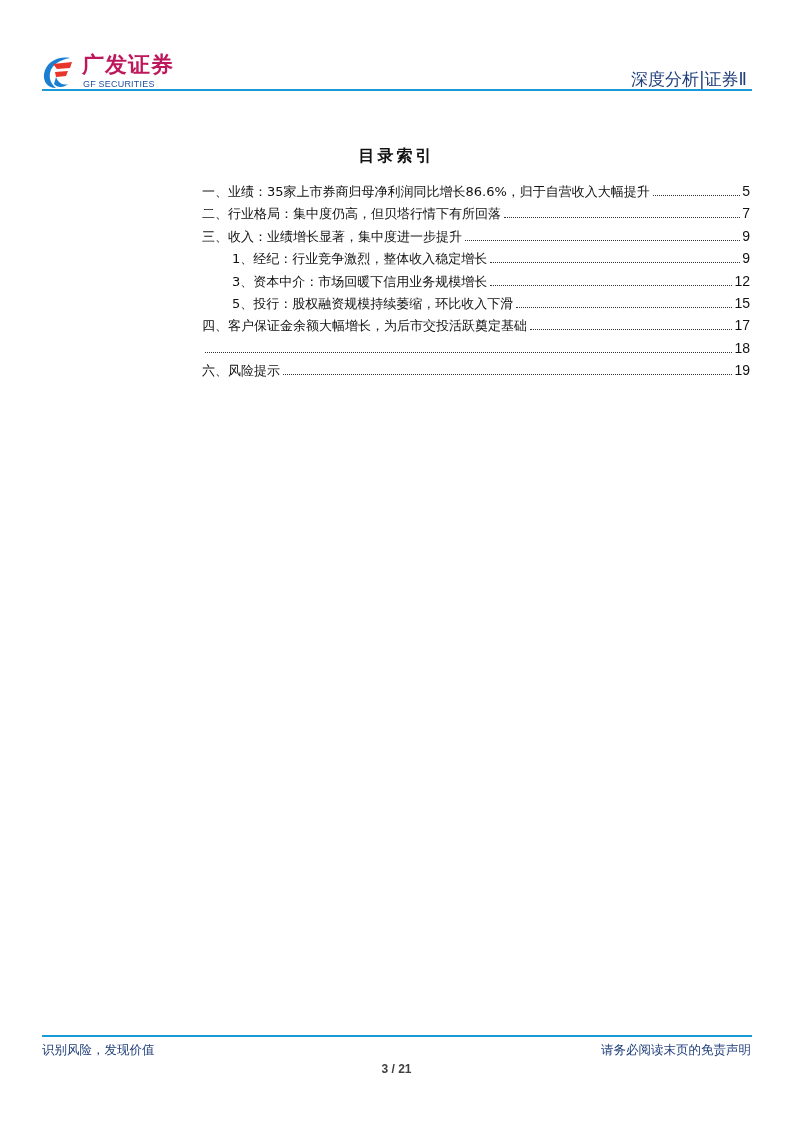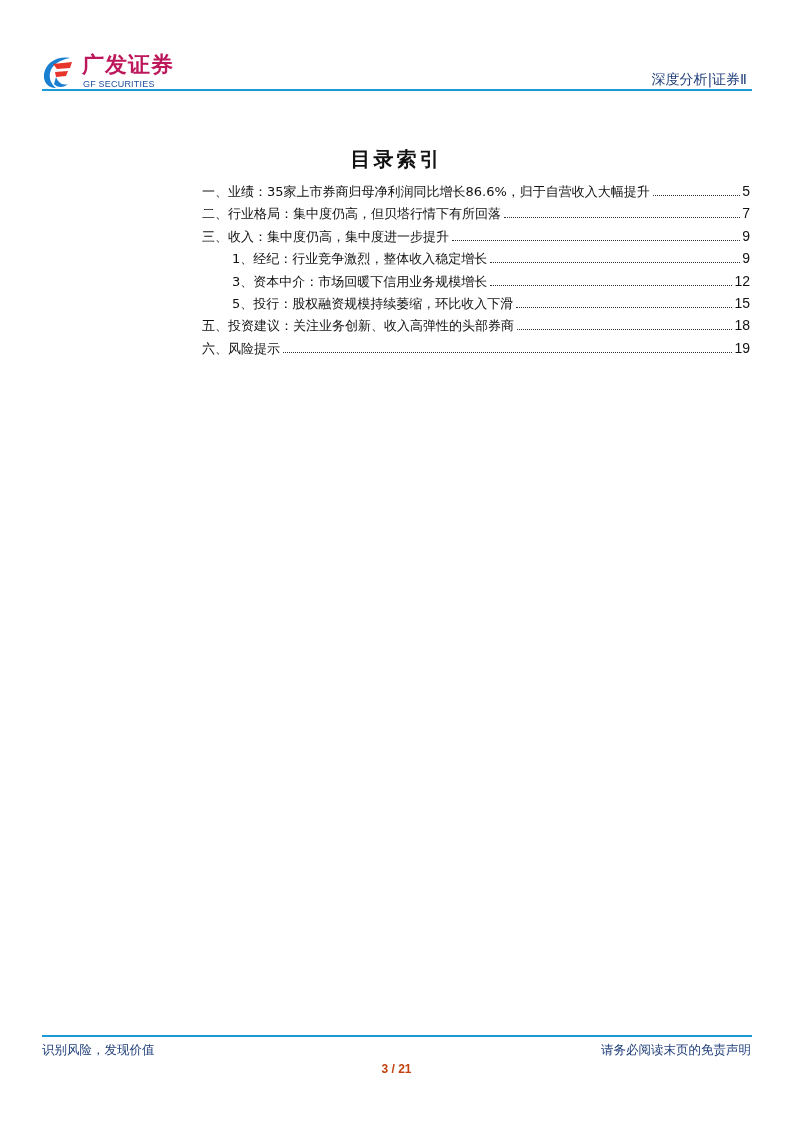--- a/index.html
+++ b/index.html
@@ -1,33 +1,33 @@
 <!DOCTYPE html>
 <html><head>
 <meta charset="utf-8">
 <style>
   html,body{margin:0;padding:0;background:#fff;}
   body{width:793px;height:1122px;position:relative;font-family:"DejaVu Sans","Liberation Sans",sans-serif;color:#222;overflow:hidden;}
   .header-logo{position:absolute;left:40px;top:52px;width:150px;height:40px;}
   .logo-mark{position:absolute;left:0;top:2px;width:36px;height:36px;}
   .logo-cn{position:absolute;left:42px;top:1px;font-size:22px;font-weight:bold;color:#be185d;letter-spacing:1px;line-height:24px;font-family:"DejaVu Sans",sans-serif;}
   .logo-en{position:absolute;left:43px;top:27px;font-size:9px;font-weight:normal;color:#1f4e9c;letter-spacing:0.2px;line-height:10px;font-family:"Liberation Sans",sans-serif;}
-  .header-right{position:absolute;right:46px;top:70px;font-size:14px;color:#1f3e7a;line-height:18px;}
+  .header-right{position:absolute;right:46px;top:70px;font-size:17px;color:#1f3e7a;line-height:18px;}
   .header-rule{position:absolute;left:42px;top:89px;width:710px;height:2px;background:#1a9ad6;}
-  .toc-title{position:absolute;left:0;width:100%;top:146px;text-align:center;font-size:20px;font-weight:bold;color:#111;letter-spacing:3px;}
+  .toc-title{position:absolute;left:0;width:100%;top:146px;text-align:center;font-size:16px;font-weight:bold;color:#111;letter-spacing:3px;}
   .toc{position:absolute;left:202px;top:180px;width:548px;}
   .toc-row{display:flex;align-items:baseline;height:22.4px;font-size:13px;line-height:22px;color:#111;white-space:nowrap;}
   .toc-row.sub{padding-left:30px;}
   .toc-label{flex:0 0 auto;}
   .toc-dots{flex:1 1 auto;border-bottom:1.5px dotted #333;margin:0 2px 5px 3px;height:1px;}
   .toc-page{flex:0 0 auto;font-family:"Liberation Sans",sans-serif;font-size:14px;}
   .footer-rule{position:absolute;left:42px;top:1035px;width:710px;height:2px;background:#1a9ad6;}
   .footer-left{position:absolute;left:42px;top:1042px;font-size:12.5px;color:#1f3e7a;}
   .footer-right{position:absolute;right:42px;top:1042px;font-size:12.5px;color:#1f3e7a;}
-  .footer-page{position:absolute;left:0;width:100%;top:1062px;text-align:center;font-size:12px;font-weight:bold;color:#c2410c;font-family:"Liberation Sans",sans-serif;}
+  .footer-page{position:absolute;left:0;width:100%;top:1062px;text-align:center;font-size:12px;font-weight:bold;color:#404040;font-family:"Liberation Sans",sans-serif;}
 </style>
 </head>
 <body>
 
 <div class="header-logo">
   <svg class="logo-mark" viewBox="0 0 36 36">
     <path d="M30 4 C18 2 6 8 4 20 C3 28 8 34 16 34 C11 30 9 25 10 19 C12 10 20 6 30 4 Z" fill="#1a7fd0"></path>
     <path d="M13 10 L32 8 L30 14 L17 15 Z" fill="#e8352b"></path>
     <path d="M15 18 L28 17 L26 22 L16 23 Z" fill="#e8352b"></path>
     <path d="M16 23 C18 28 22 32 28 30 C24 34 17 34 14 30 Z" fill="#1a7fd0"></path>
@@ -45,41 +45,45 @@
       <span class="toc-label">一、业绩：35家上市券商归母净利润同比增长86.6%，归于自营收入大幅提升</span>
       <span class="toc-dots"></span>
       <span class="toc-page">5</span>
     </div>
   <div class="toc-row">
       <span class="toc-label">二、行业格局：集中度仍高，但贝塔行情下有所回落</span>
       <span class="toc-dots"></span>
       <span class="toc-page">7</span>
     </div>
   <div class="toc-row">
-      <span class="toc-label">三、收入：集中度仍高，集中度进一步提升</span>
+      <span class="toc-label">三、收入：业绩增长显著，集中度进一步提升</span>
       <span class="toc-dots"></span>
       <span class="toc-page">9</span>
     </div>
   <div class="toc-row sub">
       <span class="toc-label">1、经纪：行业竞争激烈，整体收入稳定增长</span>
       <span class="toc-dots"></span>
       <span class="toc-page">9</span>
     </div>
   <div class="toc-row sub">
       <span class="toc-label">3、资本中介：市场回暖下信用业务规模增长</span>
       <span class="toc-dots"></span>
       <span class="toc-page">12</span>
     </div>
   <div class="toc-row sub">
       <span class="toc-label">5、投行：股权融资规模持续萎缩，环比收入下滑</span>
       <span class="toc-dots"></span>
       <span class="toc-page">15</span>
     </div>
   <div class="toc-row">
-      <span class="toc-label">五、投资建议：关注业务创新、收入高弹性的头部券商</span>
+      <span class="toc-label">四、客户保证金余额大幅增长，为后市交投活跃奠定基础</span>
+      <span class="toc-dots"></span>
+      <span class="toc-page">17</span>
+    </div>
+  <div class="toc-row">
       <span class="toc-dots"></span>
       <span class="toc-page">18</span>
     </div>
   <div class="toc-row">
       <span class="toc-label">六、风险提示</span>
       <span class="toc-dots"></span>
       <span class="toc-page">19</span>
     </div>
 </div>
 

